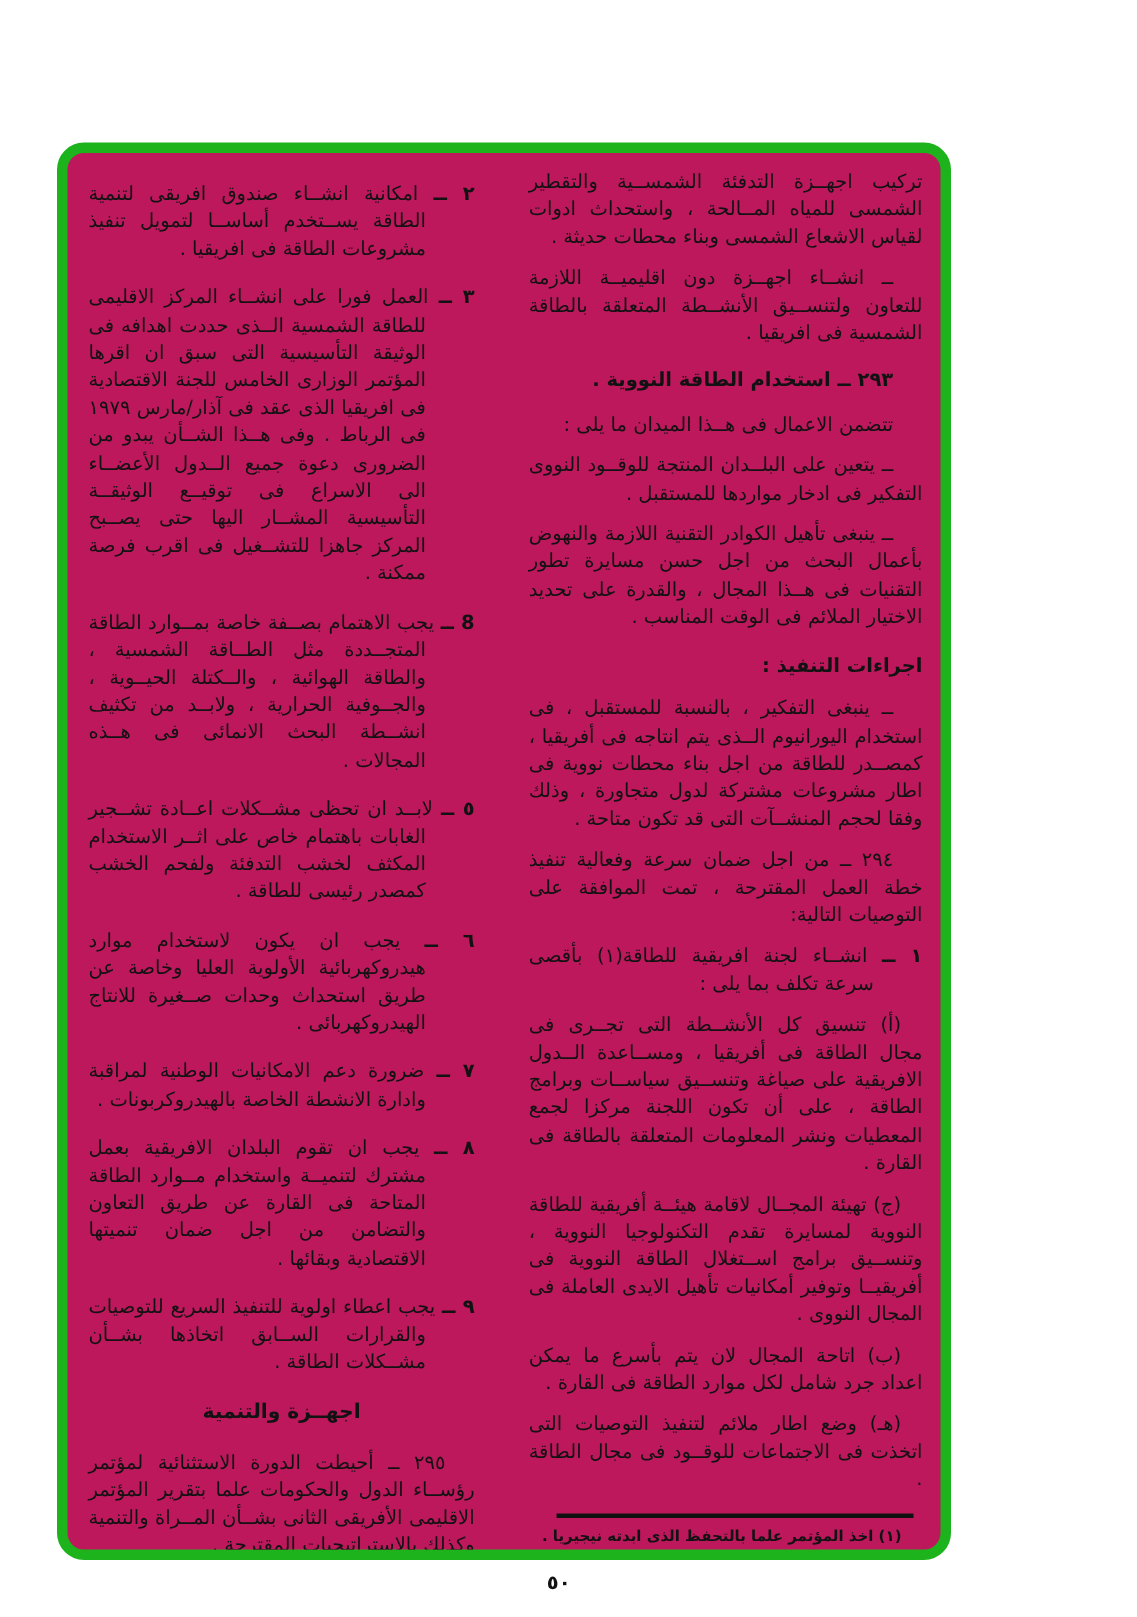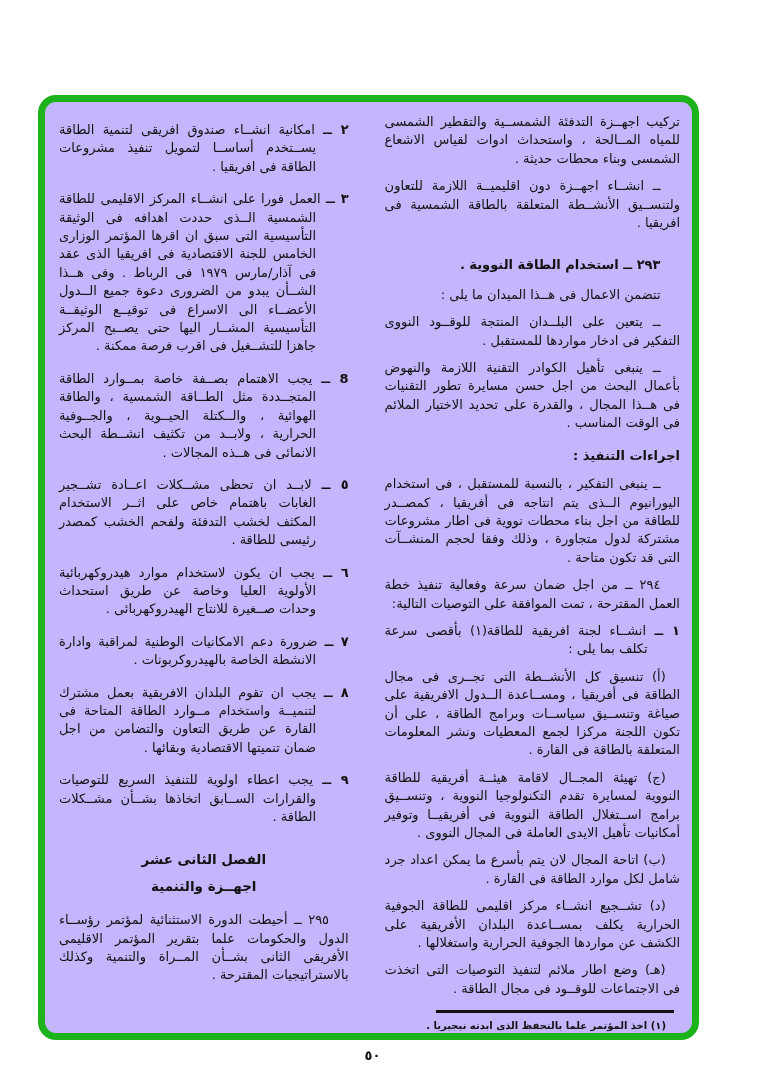--- a/index.html
+++ b/index.html
@@ -16,25 +16,25 @@
     color: #121212;
   }
   
   .header { position: absolute; top: 20px; left: 0; right: 0; direction: rtl; text-align: center; }
   .header .title  { font-size: 14.5px; font-weight: bold; letter-spacing: 0; }
   .header .source { font-size: 10.5px; font-weight: bold; margin-top: 9px; }
   
   .frame {
     position: absolute;
     left: 38px; top: 95px;
-    width: 661px; height: 945px;
+    width: 596px; height: 945px;
     box-sizing: border-box;
     border: 7px solid #1cb31c;
     border-radius: 18px;
-    background: #c4b5fd;
+    background: #be185d;
     overflow: hidden;
   }
   .columns {
     direction: rtl;
     display: flex;
     gap: 36px;
     padding: 11px 12px 0 14px;
     height: 920px;
     overflow: hidden;
   }
@@ -44,21 +44,21 @@
   
   .p {
     margin: 0 0 9px 0;
     font-size: 13px;
     line-height: 18.4px;
     text-align: justify;
   }
   .ind  { text-indent: 1.5em; }
   .sub  { text-indent: 1.1em; }
   .bold { font-weight: bold; }
-  .sec  { margin: 24px 0 11px 0; }
+  .sec  { margin: 13px 0 11px 0; }
   .proc { margin: 14px 0 10px 0; }
   .hang { padding-right: 2.5em; text-indent: -2.5em; }
   .hang .num { font-weight: bold; }
   .item { margin-bottom: 14px; }
   .chapter {
     text-align: center;
     font-weight: bold;
     font-size: 13.5px;
     margin: 24px 0 8px 0;
     text-indent: 0;
@@ -103,36 +103,34 @@
         <p class="p ind">تتضمن الاعمال فى هــذا الميدان ما يلى :</p>
         <p class="p ind">ــ يتعين على البلــدان المنتجة للوقــود النووى التفكير فى ادخار مواردها للمستقبل .</p>
         <p class="p ind">ــ ينبغى تأهيل الكوادر التقنية اللازمة والنهوض بأعمال البحث من اجل حسن مسايرة تطور التقنيات فى هــذا المجال ، والقدرة على تحديد الاختيار الملائم فى الوقت المناسب .</p>
         <p class="p bold proc">اجراءات التنفيذ :</p>
         <p class="p ind">ــ ينبغى التفكير ، بالنسبة للمستقبل ، فى استخدام اليورانيوم الــذى يتم انتاجه فى أفريقيا ، كمصــدر للطاقة من اجل بناء محطات نووية فى اطار مشروعات مشتركة لدول متجاورة ، وذلك وفقا لحجم المنشــآت التى قد تكون متاحة .</p>
         <p class="p ind">٢٩٤ ــ من اجل ضمان سرعة وفعالية تنفيذ خطة العمل المقترحة ، تمت الموافقة على التوصيات التالية:</p>
         <p class="p hang"><span class="num">١ ــ</span> <span>انشــاء لجنة افريقية للطاقة(١) بأقصى سرعة تكلف بما يلى :</span></p>
         <p class="p sub">(أ) تنسيق كل الأنشــطة التى تجــرى فى مجال الطاقة فى أفريقيا ، ومســاعدة الــدول الافريقية على صياغة وتنســيق سياســات وبرامج الطاقة ، على أن تكون اللجنة مركزا لجمع المعطيات ونشر المعلومات المتعلقة بالطاقة فى القارة .</p>
         <p class="p sub">(ج) تهيئة المجــال لاقامة هيئــة أفريقية للطاقة النووية لمسايرة تقدم التكنولوجيا النووية ، وتنســيق برامج اســتغلال الطاقة النووية فى أفريقيــا وتوفير أمكانيات تأهيل الايدى العاملة فى المجال النووى .</p>
         <p class="p sub">(ب) اتاحة المجال لان يتم بأسرع ما يمكن اعداد جرد شامل لكل موارد الطاقة فى القارة .</p>
-        <p class="p sub">(د) تشــجيع انشــاء مركز اقليمى للطاقة الجوفية الحرارية يكلف بمســاعدة البلدان الأفريقية على الكشف عن مواردها الجوفية الحرارية واستغلالها .</p>
         <p class="p sub">(هـ) وضع اطار ملائم لتنفيذ التوصيات التى اتخذت فى الاجتماعات للوقــود فى مجال الطاقة .</p>
         <div class="fn-rule"></div>
         <p class="footnote">(١) اخذ المؤتمر علما بالتحفظ الذى ابدته نيجيريا .</p>
       </div>
 
       <div class="col leftcol">
         <p class="p hang item"><span class="num">٢ ــ</span> <span>امكانية انشــاء صندوق افريقى لتنمية الطاقة يســتخدم أساســا لتمويل تنفيذ مشروعات الطاقة فى افريقيا .</span></p>
         <p class="p hang item"><span class="num">٣ ــ</span> <span>العمل فورا على انشــاء المركز الاقليمى للطاقة الشمسية الــذى حددت اهدافه فى الوثيقة التأسيسية التى سبق ان اقرها المؤتمر الوزارى الخامس للجنة الاقتصادية فى افريقيا الذى عقد فى آذار/مارس ١٩٧٩ فى الرباط . وفى هــذا الشــأن يبدو من الضرورى دعوة جميع الــدول الأعضــاء الى الاسراع فى توقيــع الوثيقــة التأسيسية المشــار اليها حتى يصــبح المركز جاهزا للتشــغيل فى اقرب فرصة ممكنة .</span></p>
         <p class="p hang item"><span class="num">8 ــ</span> <span>يجب الاهتمام بصــفة خاصة بمــوارد الطاقة المتجــددة مثل الطــاقة الشمسية ، والطاقة الهوائية ، والــكتلة الحيــوية ، والجــوفية الحرارية ، ولابــد من تكثيف انشــطة البحث الانمائى فى هــذه المجالات .</span></p>
         <p class="p hang item"><span class="num">٥ ــ</span> <span>لابــد ان تحظى مشــكلات اعــادة تشــجير الغابات باهتمام خاص على اثــر الاستخدام المكثف لخشب التدفئة ولفحم الخشب كمصدر رئيسى للطاقة .</span></p>
         <p class="p hang item"><span class="num">٦ ــ</span> <span>يجب ان يكون لاستخدام موارد هيدروكهربائية الأولوية العليا وخاصة عن طريق استحداث وحدات صــغيرة للانتاج الهيدروكهربائى .</span></p>
         <p class="p hang item"><span class="num">٧ ــ</span> <span>ضرورة دعم الامكانيات الوطنية لمراقبة وادارة الانشطة الخاصة بالهيدروكربونات .</span></p>
         <p class="p hang item"><span class="num">٨ ــ</span> <span>يجب ان تقوم البلدان الافريقية بعمل مشترك لتنميــة واستخدام مــوارد الطاقة المتاحة فى القارة عن طريق التعاون والتضامن من اجل ضمان تنميتها الاقتصادية وبقائها .</span></p>
         <p class="p hang item"><span class="num">٩ ــ</span> <span>يجب اعطاء اولوية للتنفيذ السريع للتوصيات والقرارات الســابق اتخاذها بشــأن مشــكلات الطاقة .</span></p>
-        <p class="p chapter">الفصل الثانى عشر</p>
         <p class="p chapter subttl">اجهــزة والتنمية</p>
         <p class="p ind">٢٩٥ ــ أحيطت الدورة الاستثنائية لمؤتمر رؤســاء الدول والحكومات علما بتقرير المؤتمر الاقليمى الأفريقى الثانى بشــأن المــراة والتنمية وكذلك بالاستراتيجيات المقترحة .</p>
       </div>
 
     </div>
   </div>
 
   <div class="pageno">٥٠</div>
 
 </div>

